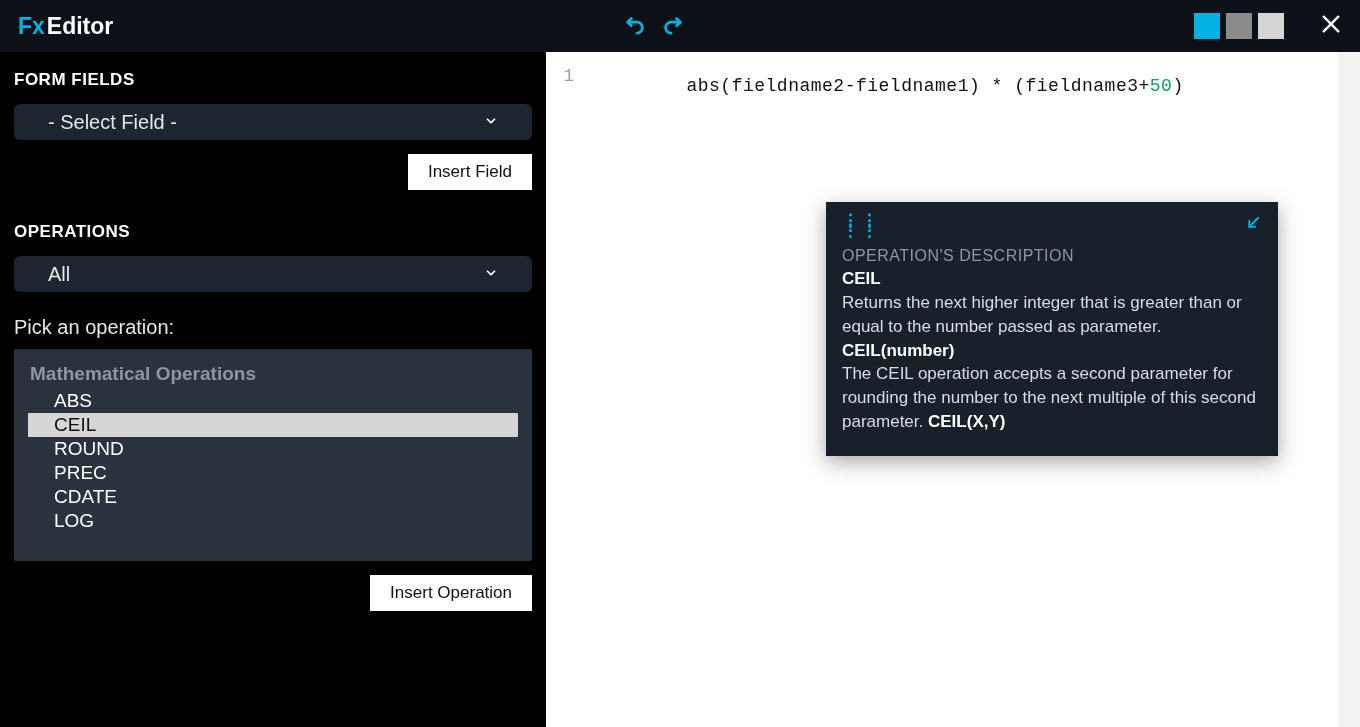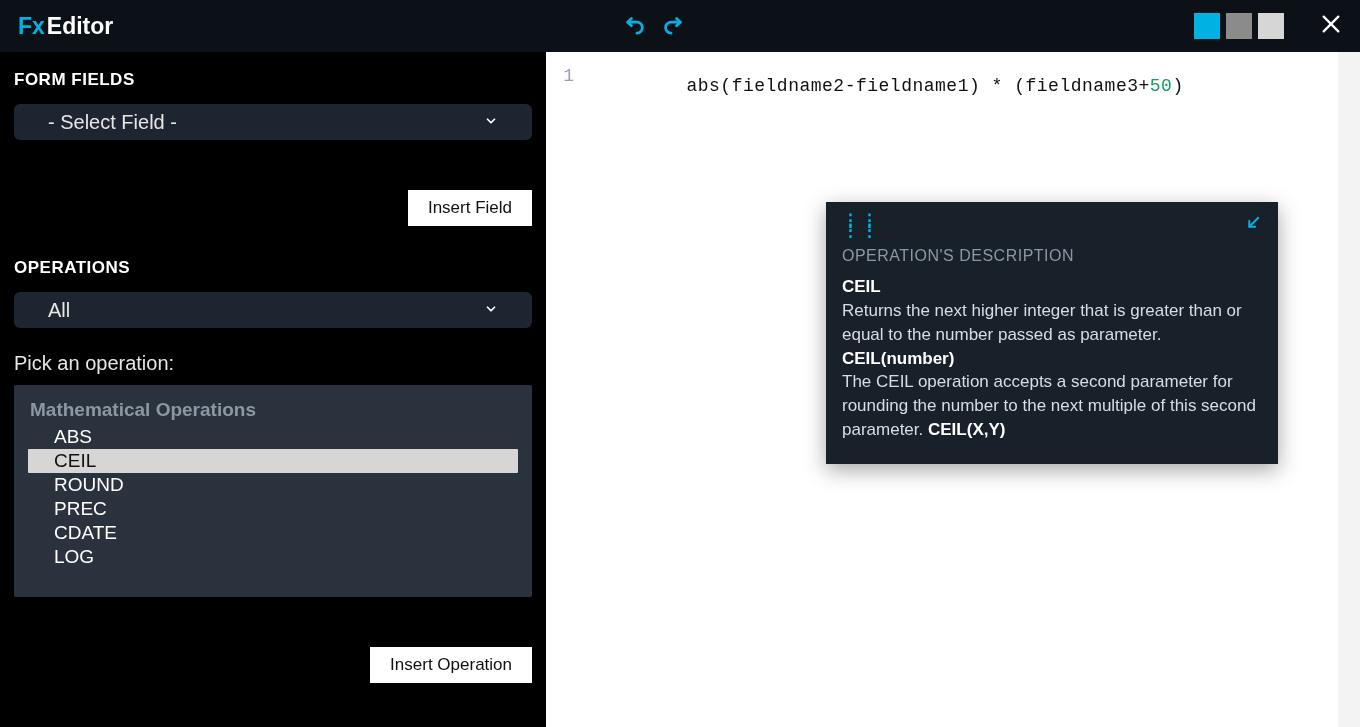--- a/index.html
+++ b/index.html
@@ -22,21 +22,21 @@
   .sidebar { width: 546px; background: #000000; color: #fff; padding: 18px 14px 20px 14px; display:flex; flex-direction:column; }
   .section-label { font-size: 17px; font-weight: 700; letter-spacing: .5px; }
   .select {
     margin-top: 14px; background: #1d2530; height: 36px; border-radius: 6px;
     display: flex; align-items: center; justify-content: space-between;
     padding: 0 34px; font-size: 20px; color: #e6e6e6; cursor: pointer;
   }
   .select .chev { font-size: 15px; color: #d6d6d6; }
   .btn {
     background: #fff; color: #111; border: none; height: 36px; padding: 0 20px;
-    font-size: 17px; cursor: pointer; margin-top: 36px;
+    font-size: 17px; cursor: pointer;
   }
   .btn-row { display: flex; justify-content: flex-end; margin-top: 14px; }
   .spacer { height: 32px; }
   .muted-label { font-size: 20px; color: #e6e6e6; margin-top: 10px; }
   .op-list-wrap { position: relative; margin-top: 10px; }
   .op-list {
     background: #2a323d; border-radius: 2px; height: 212px; overflow-y: auto;
     padding: 10px 0 10px 0; font-size: 19px;
   }
   .op-cat { color: #8d97a3; font-weight: 700; padding: 4px 16px; }
@@ -56,21 +56,21 @@
   .vscroll { position:absolute; right:0; top:0; bottom:0; width:22px; background:#f3f3f3; }
   
   .desc-panel {
     position: absolute; left: 280px; top: 150px; width: 452px; background: #182029;
     color: #d6dde5; padding: 12px 16px 22px 16px; font-size: 17px; line-height: 1.4;
     box-shadow: 0 6px 20px rgba(0,0,0,.35);
   }
   .desc-top { display:flex; justify-content: space-between; align-items:center; margin-bottom: 6px; }
   .grip { color: #00B2E3; letter-spacing: 2px; line-height: .6; font-weight:700; }
   .collapse-ic svg { width:18px; height:18px; }
-  .desc-title { font-size: 16px; letter-spacing: .5px; color: #8d97a3; margin-bottom: 8px; }
+  .desc-title { font-size: 16px; letter-spacing: .5px; color: #8d97a3; margin-bottom: 0; }
   .desc-panel b { color: #fff; font-weight: 700; }
   .chev svg{width:14px;height:14px;}
 </style>
 </head>
 <body>
 
 <div class="app">
 
   <div class="titlebar">
     <div class="title-left">

